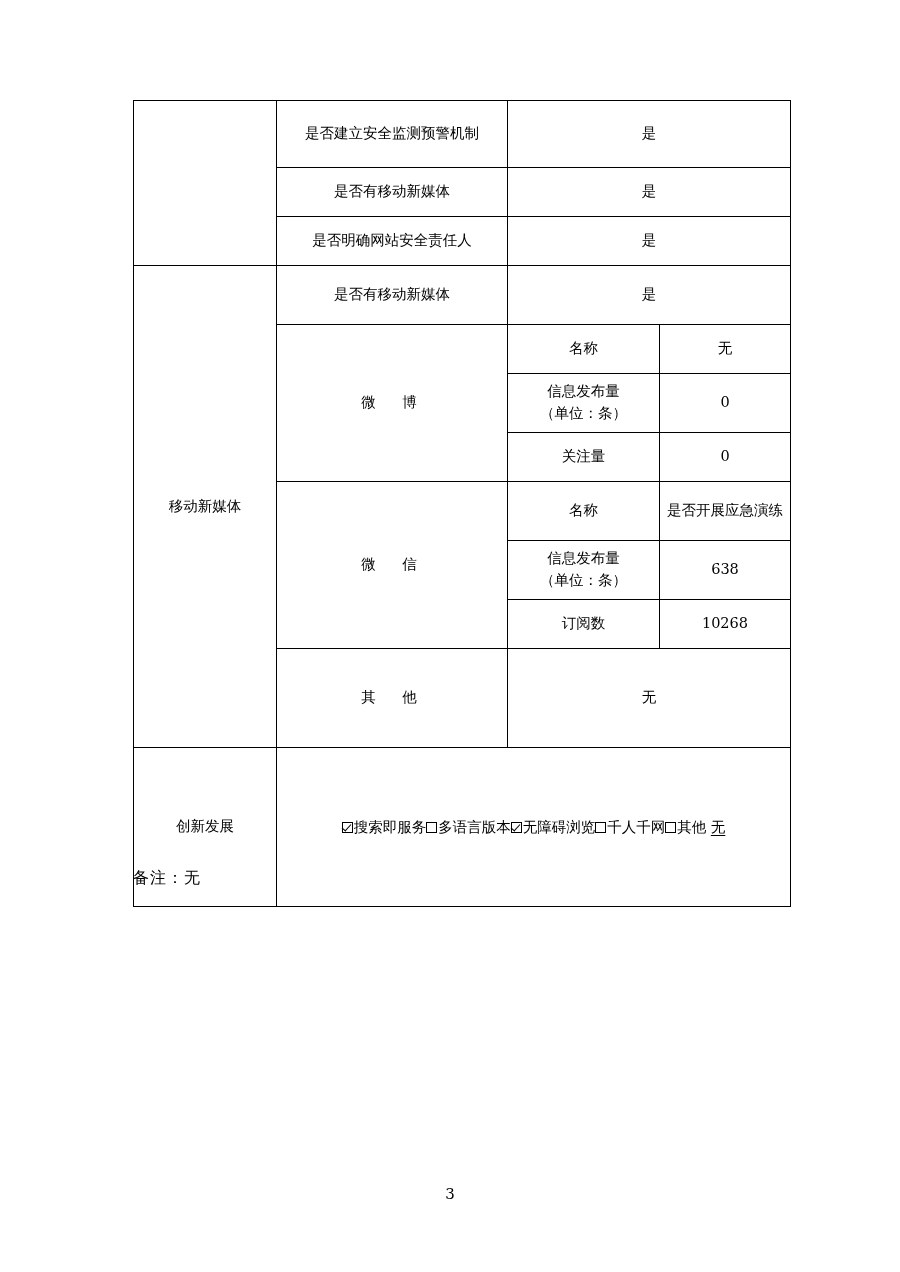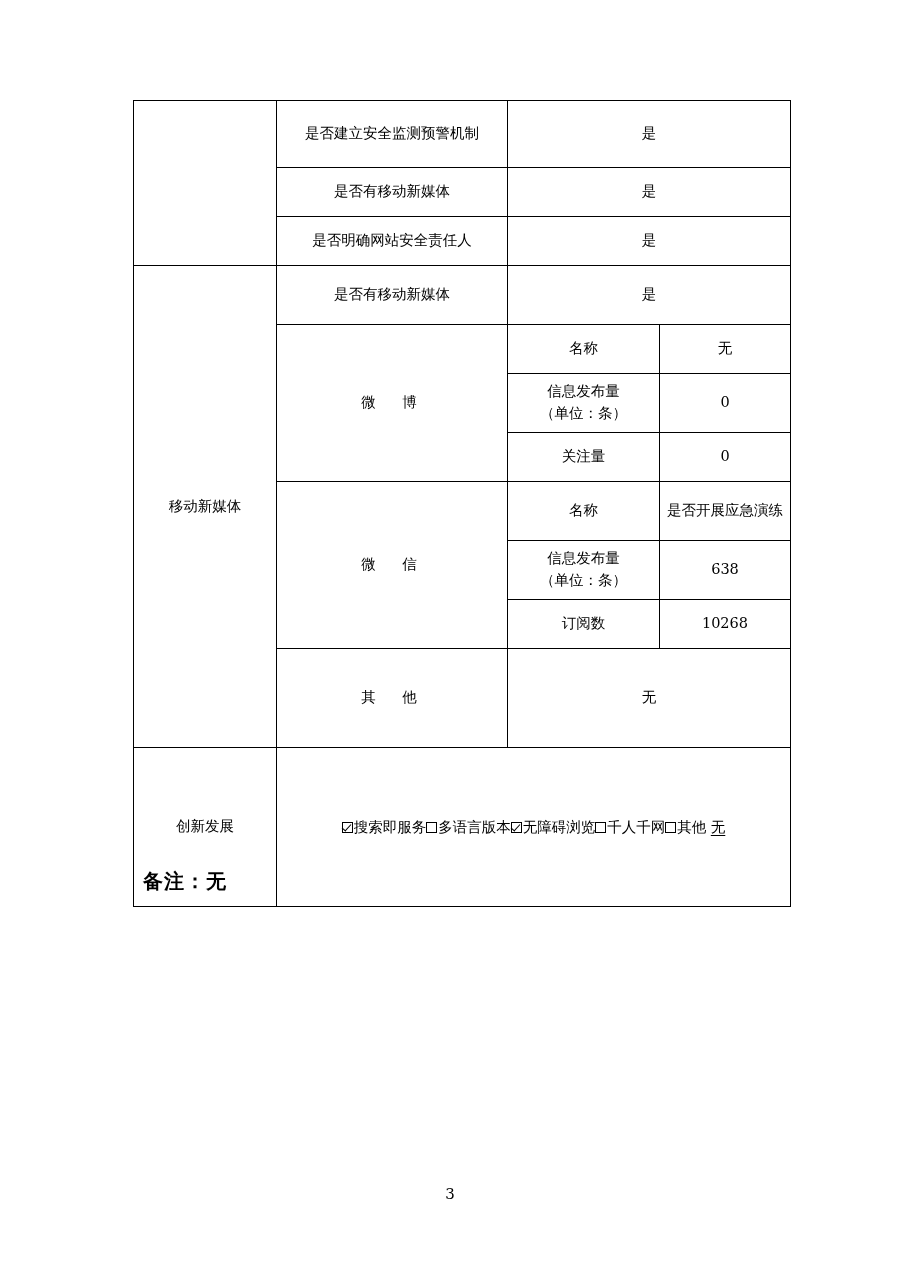--- a/index.html
+++ b/index.html
@@ -83,24 +83,24 @@
   }
   .opt {
     white-space: nowrap;
   }
   .underline-none {
     text-decoration: underline;
     text-underline-offset: 3px;
   }
   .remark {
     position: absolute;
-    left: 143px;
+    left: 133px;
     top: 868px;
-    font-size: 20px;
-    font-weight: bold;
+    font-size: 16px;
+    font-weight: normal;
     letter-spacing: 1px;
     font-family: "DejaVu Serif", "Liberation Serif", serif;
   }
   .page-number {
     position: absolute;
     left: 0;
     right: 0;
     top: 1185px;
     text-align: center;
     font-size: 15px;

